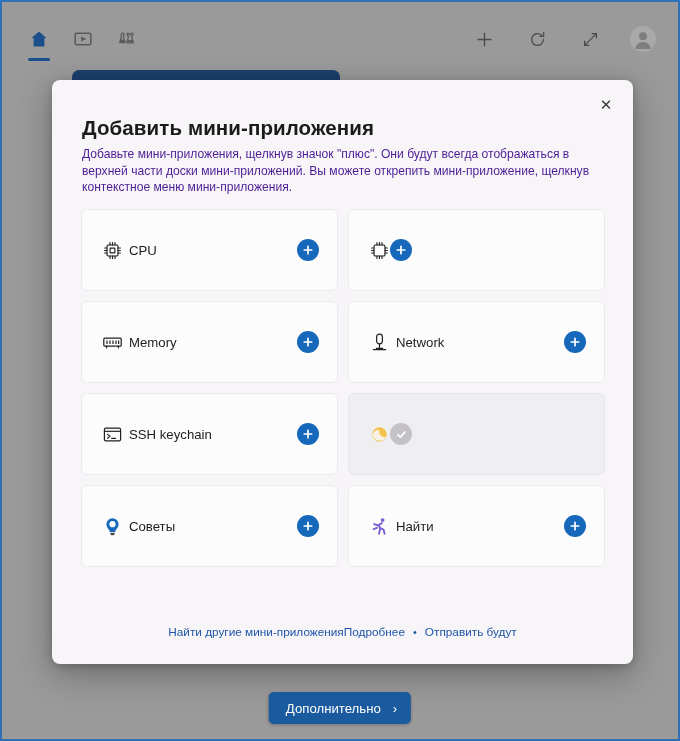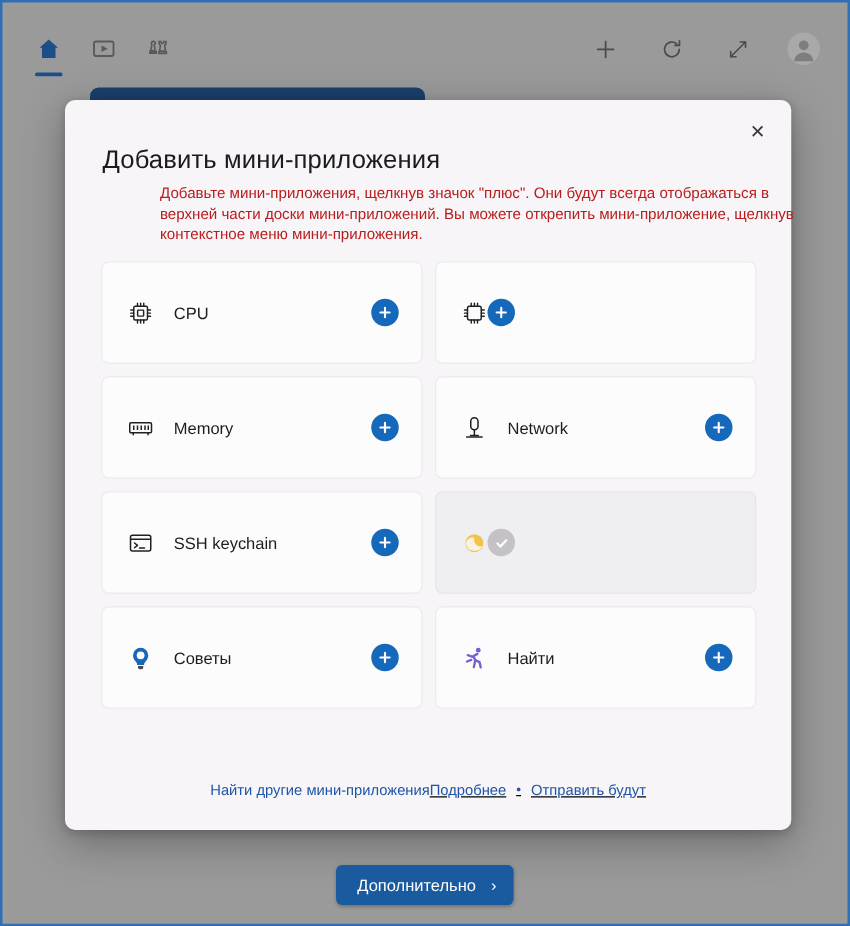--- a/index.html
+++ b/index.html
@@ -74,26 +74,26 @@
     position: absolute; top: 10px; right: 10px;
     width: 34px; height: 30px;
     display: flex; align-items: center; justify-content: center;
     color: #3a3a3a; font-size: 15px;
     background: none; border: none; cursor: pointer;
     font-family: "Liberation Sans", sans-serif;
   }
 
   #dlg-title {
     position: absolute; left: 30px; top: 36px;
-    font-size: 20.5px; font-weight: normal; color: #1b1b1b;
+    font-size: 20.5px; font-weight: bold; color: #1b1b1b;
     letter-spacing: 0.1px;
   }
   #dlg-desc {
     position: absolute; left: 30px; top: 66px; width: 519px;
-    font-size: 12.1px; line-height: 16.6px; color: #b91c1c; margin-left: 46px;
+    font-size: 12.1px; line-height: 16.6px; color: #4c1d95;
   }
 
   
   #grid {
     position: absolute; left: 29px; top: 129px;
     width: 524px;
     display: grid;
     grid-template-columns: 257px 257px;
     grid-gap: 10px 10px;
   }
@@ -109,21 +109,21 @@
   }
   .card.disabled { background: #efeef0; border-color: #e7e5e9; cursor: default; }
 
   .card-ico {
     width: 22px; height: 22px;
     display: flex; align-items: center; justify-content: center;
     flex: 0 0 22px;
   }
   .card-ico svg { display: block; }
   .card-label {
-    margin-left: 16px;
+    margin-left: 6px;
     font-size: 13.2px; color: #1d1d1d;
     flex: 1 1 auto;
   }
   .card.disabled .card-label { color: #a3a1a6; }
 
   .action {
     width: 22px; height: 22px; border-radius: 50%;
     background: #1668bb;
     display: flex; align-items: center; justify-content: center;
     flex: 0 0 22px; border: none; cursor: pointer; padding: 0;
@@ -131,21 +131,21 @@
   .action.done { background: #c4c2c6; cursor: default; }
   .action svg { display: block; }
 
   
   #footer {
     position: absolute; left: 30px; right: 30px; bottom: 25px;
     display: flex; align-items: center; justify-content: center;
     font-size: 11.8px;
   }
   .link { color: #1f55a8; text-decoration: none; cursor: pointer; }
-  .footer-right { display: flex; align-items: center; gap: 8px; text-decoration: underline; }
+  .footer-right { display: flex; align-items: center; gap: 8px; }
   .dot { color: #1f55a8; font-size: 11px; }
 
   
   #more-btn {
     position: absolute; left: 50%; transform: translateX(-50%);
     bottom: 15px;
     background: #1a5a9e;
     color: #ffffff;
     border: none; border-radius: 5px;
     height: 32px; padding: 0 14px 0 17px;

